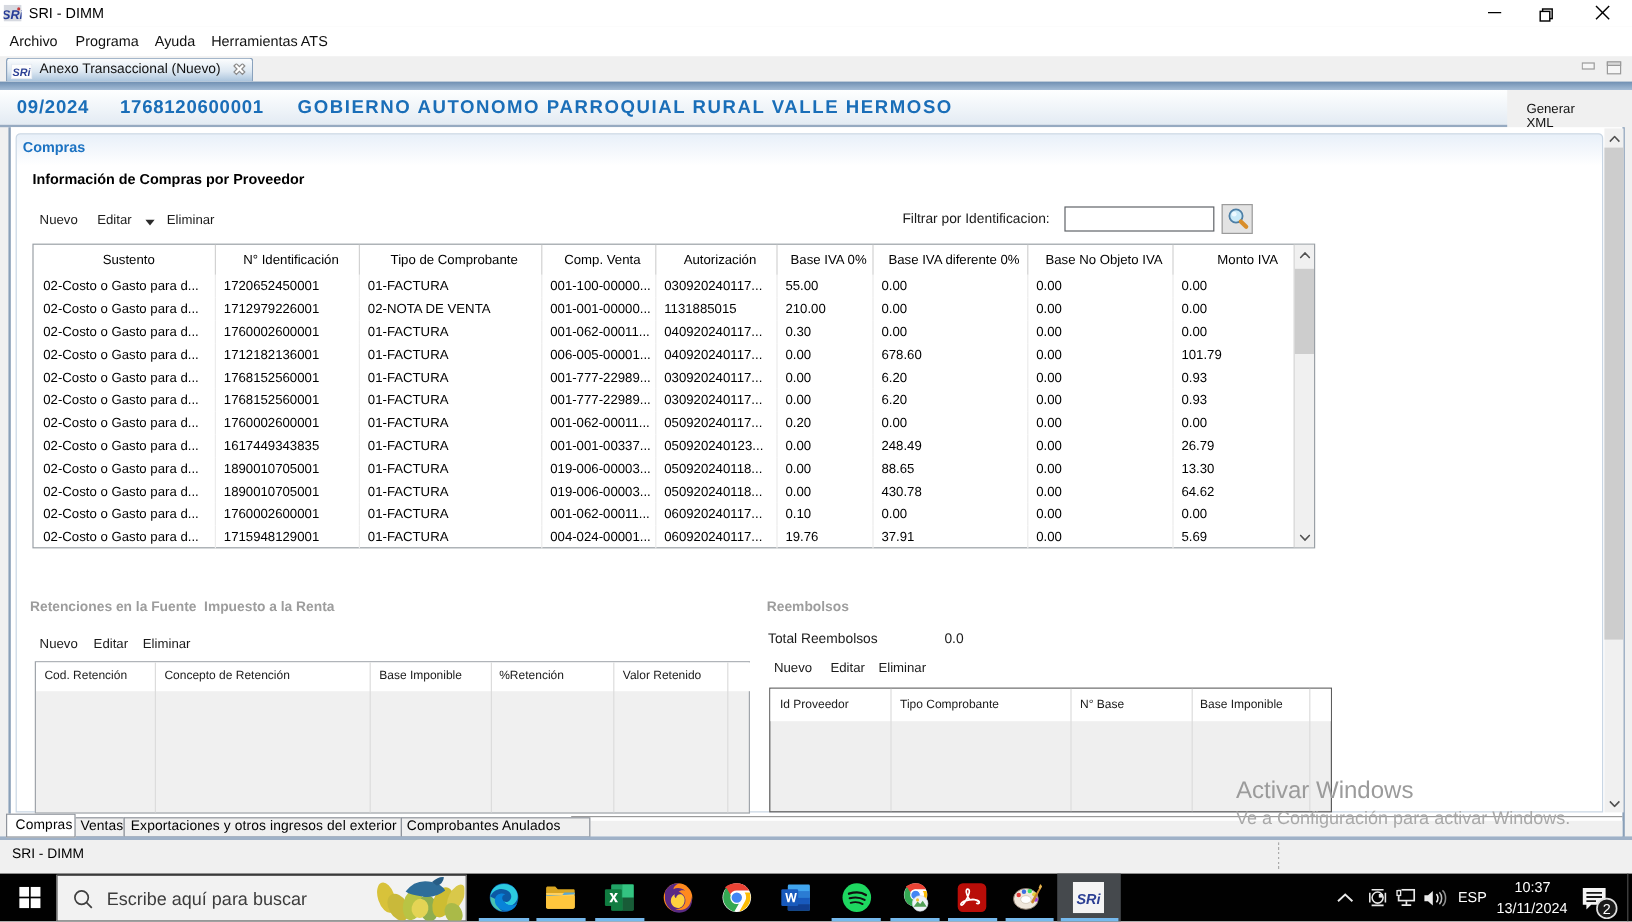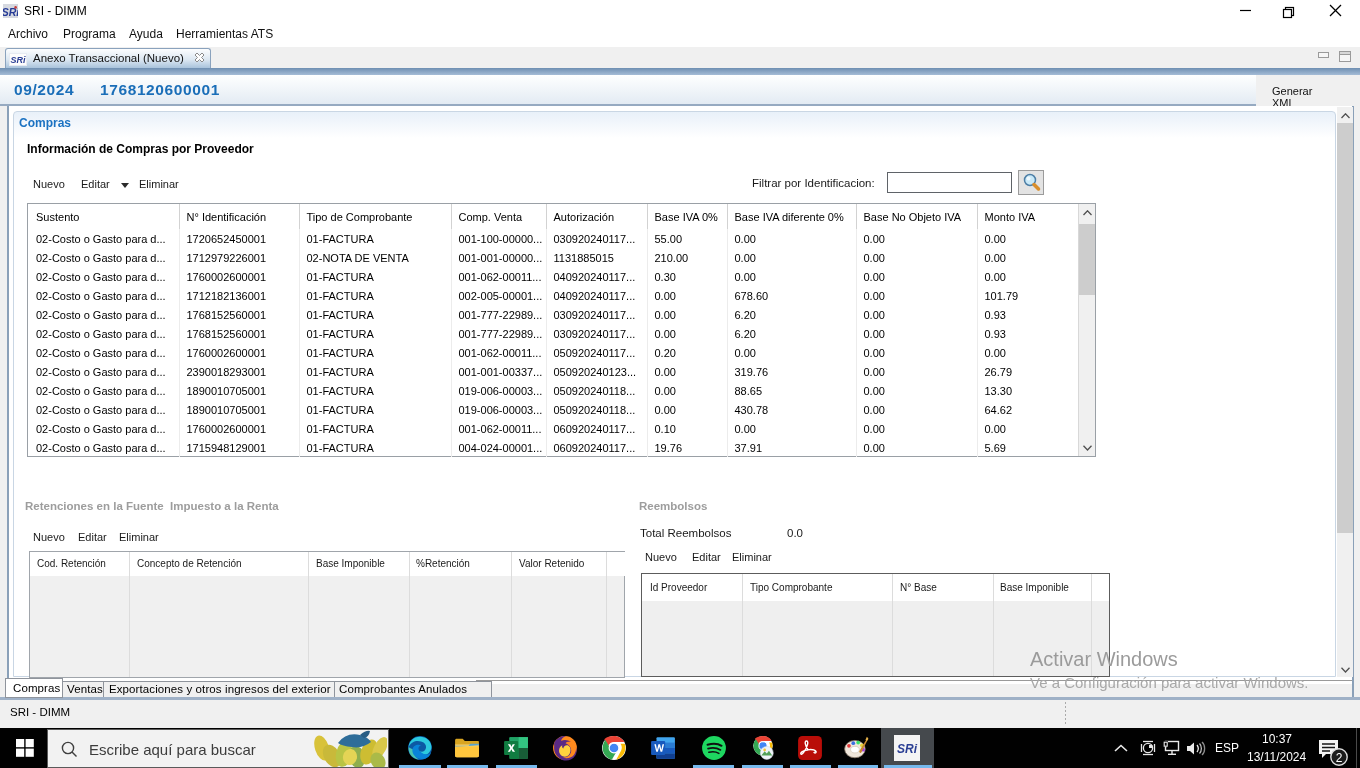--- a/index.html
+++ b/index.html
@@ -25,21 +25,21 @@
 
 #content { left:7px; top:106px; width:1347px; height:592px; background:#ffffff; border-left:2px solid #8aa0b8; border-right:2px solid #8aa0b8; }
 #panel { left:13px; top:111px; width:1323px; height:566px; border:1px solid #c9d6e4; border-radius:4px 4px 0 0; background:linear-gradient(#e8f0f9, #ffffff 26px); }
 #compraslbl { left:19px; top:116px; font-size:12px; font-weight:bold; color:#1b72c2; }
 #infolbl { left:27px; top:142px; font-size:12px; font-weight:bold; color:#000; }
 
 .tool { font-size:11px; color:#1a1a1a; }
 
 #mtable { left:27px; top:203px; width:1069px; height:254px; border:1px solid #9aa0a6; background:#fff; }
 table.grid { border-collapse:collapse; table-layout:fixed; width:100%; font-size:11px; color:#000; }
-table.grid th { font-weight:normal; text-align:left; height:25px; padding:0 0 0 7px; border-right:1px solid #d2d2d2; overflow:hidden; white-space:nowrap; }
+table.grid th { font-weight:normal; text-align:center; height:25px; padding:0 0 0 7px; border-right:1px solid #d2d2d2; overflow:hidden; white-space:nowrap; }
 table.grid td { height:19px; padding:0 0 0 7px; border-right:1px solid #ececec; overflow:hidden; white-space:nowrap; }
 
 .sb { background:#f0f0f0; }
 .sbthumb { background:#cdcdcd; }
 
 .graylbl { font-size:11.5px; font-weight:bold; color:#9d9d9d; }
 
 .stable-hdr { background:#ffffff; }
 
 .btab { position:absolute; font-size:11.5px; color:#000; background:#f0f0f0; border:1px solid #8f949c; letter-spacing:0.1px; }
@@ -94,20 +94,21 @@
 </div>
 <svg class="abs" style="left:1318px;top:51px" width="34" height="12">
   <rect x="0.5" y="1.5" width="10" height="5" fill="#f6f6f6" stroke="#9a9a9a"></rect>
   <rect x="21.5" y="0.5" width="11" height="10" fill="#f6f6f6" stroke="#9a9a9a"></rect>
   <rect x="21.5" y="0.5" width="11" height="3" fill="#d8d8d8" stroke="#9a9a9a"></rect>
 </svg>
 
 <div class="abs" id="hdrstrip">
   <div class="abs" id="hdrtext" style="left:14px">09/2024</div>
   <div class="abs" id="hdrtext2" style="left:100px">1768120600001</div>
+  <div class="abs" id="hdrtext3" style="left:248px;letter-spacing:1.3px">GOBIERNO AUTONOMO PARROQUIAL RURAL VALLE HERMOSO</div>
   <div class="abs" id="genxml">Generar XML</div>
 </div>
 
 <div class="abs" id="content"></div>
 <div class="abs" id="panel"></div>
 <div class="abs" id="compraslbl">Compras</div>
 <div class="abs" id="infolbl">Información de Compras por Proveedor</div>
 
 <div class="abs tool" style="left:33px;top:178px">Nuevo</div>
 <div class="abs tool" style="left:81px;top:178px">Editar</div>
@@ -180,21 +181,21 @@
           <td>040920240117...</td>
           <td>0.30</td>
           <td>0.00</td>
           <td>0.00</td>
           <td style="border-right:none">0.00</td>
         </tr>
 <tr>
           <td style="padding-left:8px">02-Costo o Gasto para d...</td>
           <td>1712182136001</td>
           <td>01-FACTURA</td>
-          <td>002-005-00001...</td>
+          <td>006-005-00001...</td>
           <td>040920240117...</td>
           <td>0.00</td>
           <td>678.60</td>
           <td>0.00</td>
           <td style="border-right:none">101.79</td>
         </tr>
 <tr>
           <td style="padding-left:8px">02-Costo o Gasto para d...</td>
           <td>1768152560001</td>
           <td>01-FACTURA</td>
@@ -222,26 +223,26 @@
           <td>01-FACTURA</td>
           <td>001-062-00011...</td>
           <td>050920240117...</td>
           <td>0.20</td>
           <td>0.00</td>
           <td>0.00</td>
           <td style="border-right:none">0.00</td>
         </tr>
 <tr>
           <td style="padding-left:8px">02-Costo o Gasto para d...</td>
-          <td>2390018293001</td>
+          <td>1617449343835</td>
           <td>01-FACTURA</td>
           <td>001-001-00337...</td>
           <td>050920240123...</td>
           <td>0.00</td>
-          <td>319.76</td>
+          <td>248.49</td>
           <td>0.00</td>
           <td style="border-right:none">26.79</td>
         </tr>
 <tr>
           <td style="padding-left:8px">02-Costo o Gasto para d...</td>
           <td>1890010705001</td>
           <td>01-FACTURA</td>
           <td>019-006-00003...</td>
           <td>050920240118...</td>
           <td>0.00</td>

